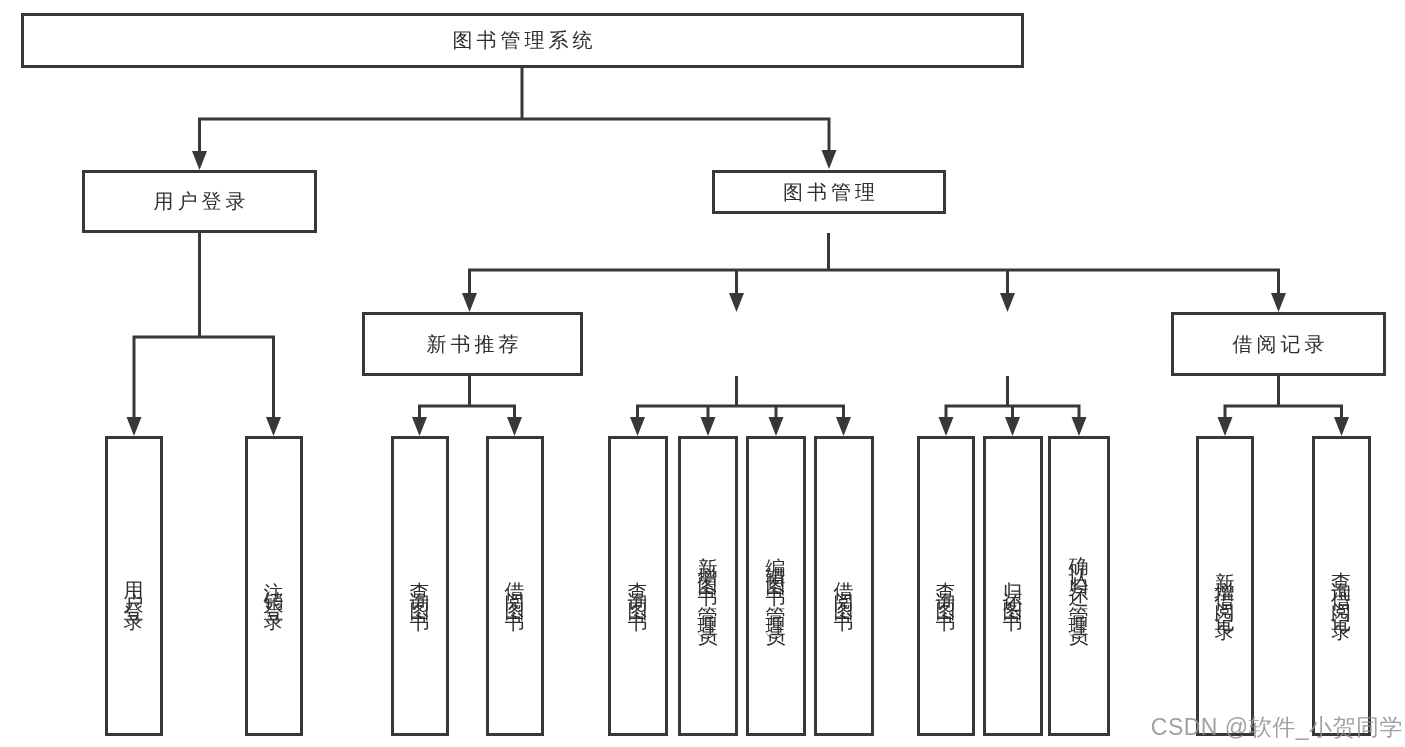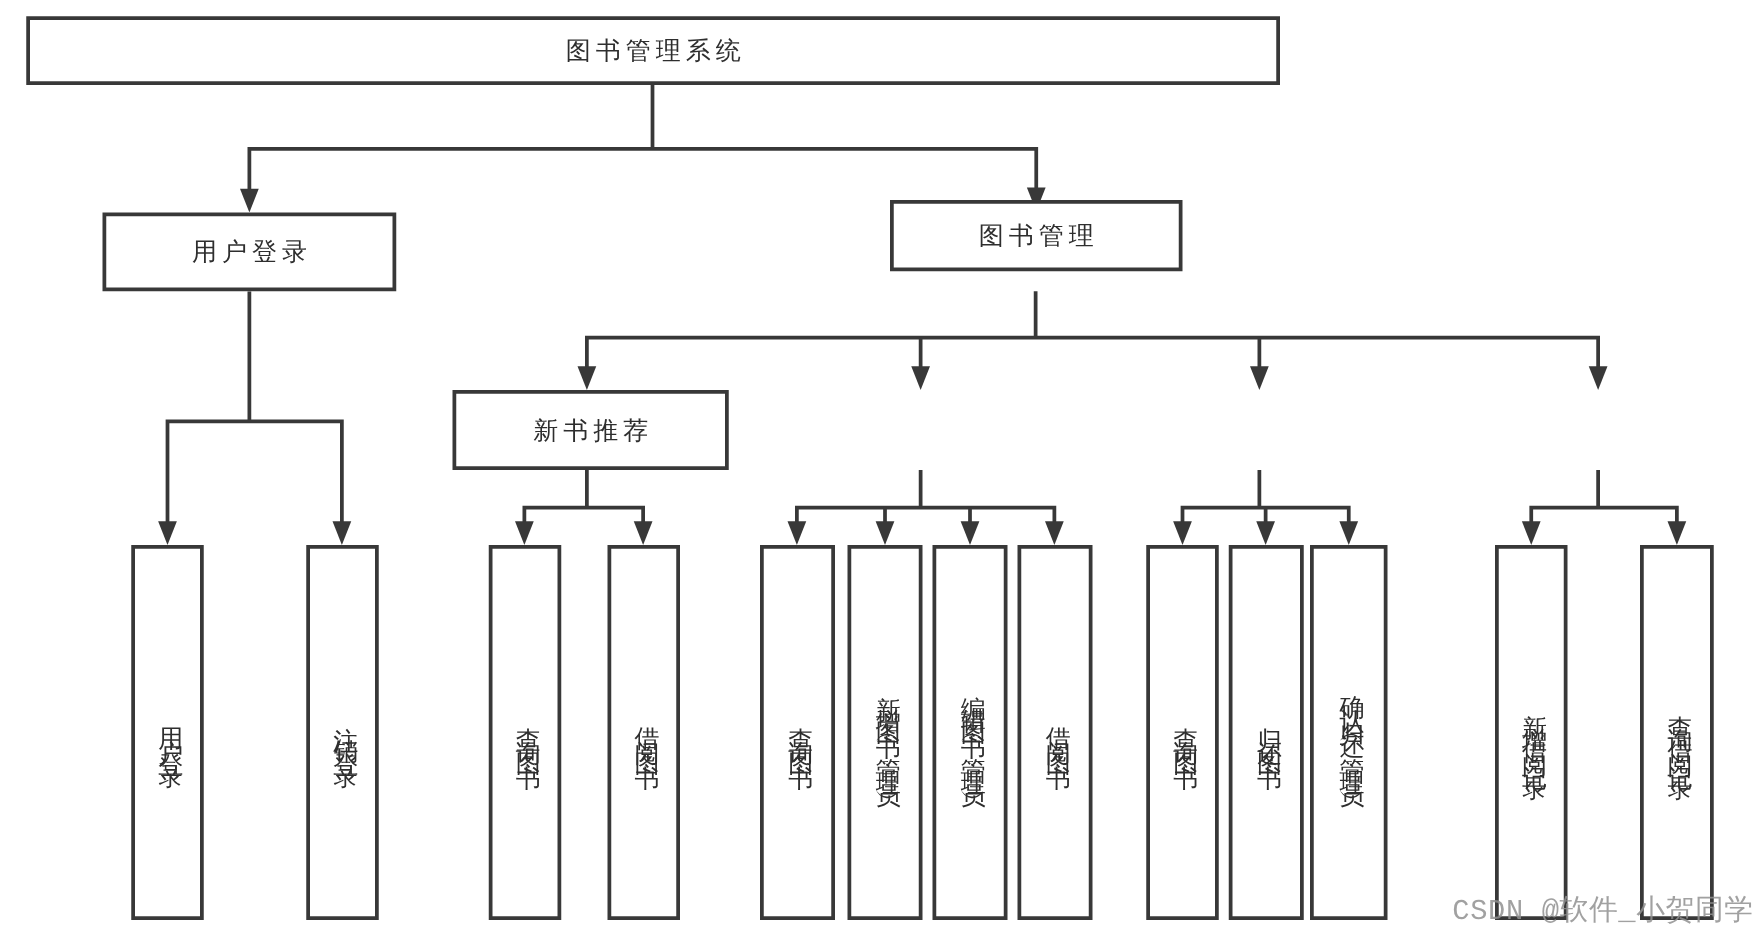--- a/index.html
+++ b/index.html
@@ -5,21 +5,21 @@
   html, body {
     margin: 0;
     padding: 0;
     background: #ffffff;
   }
   .stage {
     position: relative;
     width: 1405px;
     height: 747px;
     background: #ffffff;
-    font-family: Liberation Mono, monospace;
+    font-family: Liberation Sans, sans-serif;
     overflow: hidden;
   }
   .connectors {
     position: absolute;
     left: 0;
     top: 0;
     z-index: 1;
   }
   .node {
     position: absolute;
@@ -116,26 +116,29 @@
     </g>
   </svg>
 
   <div class="node hbox" style="left:21px;top:13px;width:1003px;height:55px">
     <span>图书管理系统</span>
   </div>
 
   <div class="node hbox" style="left:82px;top:170px;width:235px;height:63px">
     <span>用户登录</span>
   </div>
-  <div class="node hbox" style="left:712px;top:160px;width:234px;height:57px">
+  <div class="node hbox" style="left:712px;top:170px;width:234px;height:44px">
     <span>图书管理</span>
   </div>
 
   <div class="node hbox" style="left:362px;top:312px;width:221px;height:64px">
     <span>新书推荐</span>
+  </div>
+  <div class="node hbox" style="left:1171px;top:312px;width:215px;height:64px">
+    <span>借阅记录</span>
   </div>
 
   <div class="node vbox" style="left:105px;width:58px">
     <span>用户登录</span>
   </div>
   <div class="node vbox" style="left:245px;width:58px">
     <span>注销登录</span>
   </div>
   <div class="node vbox" style="left:391px;width:58px">
     <span>查询图书</span>

